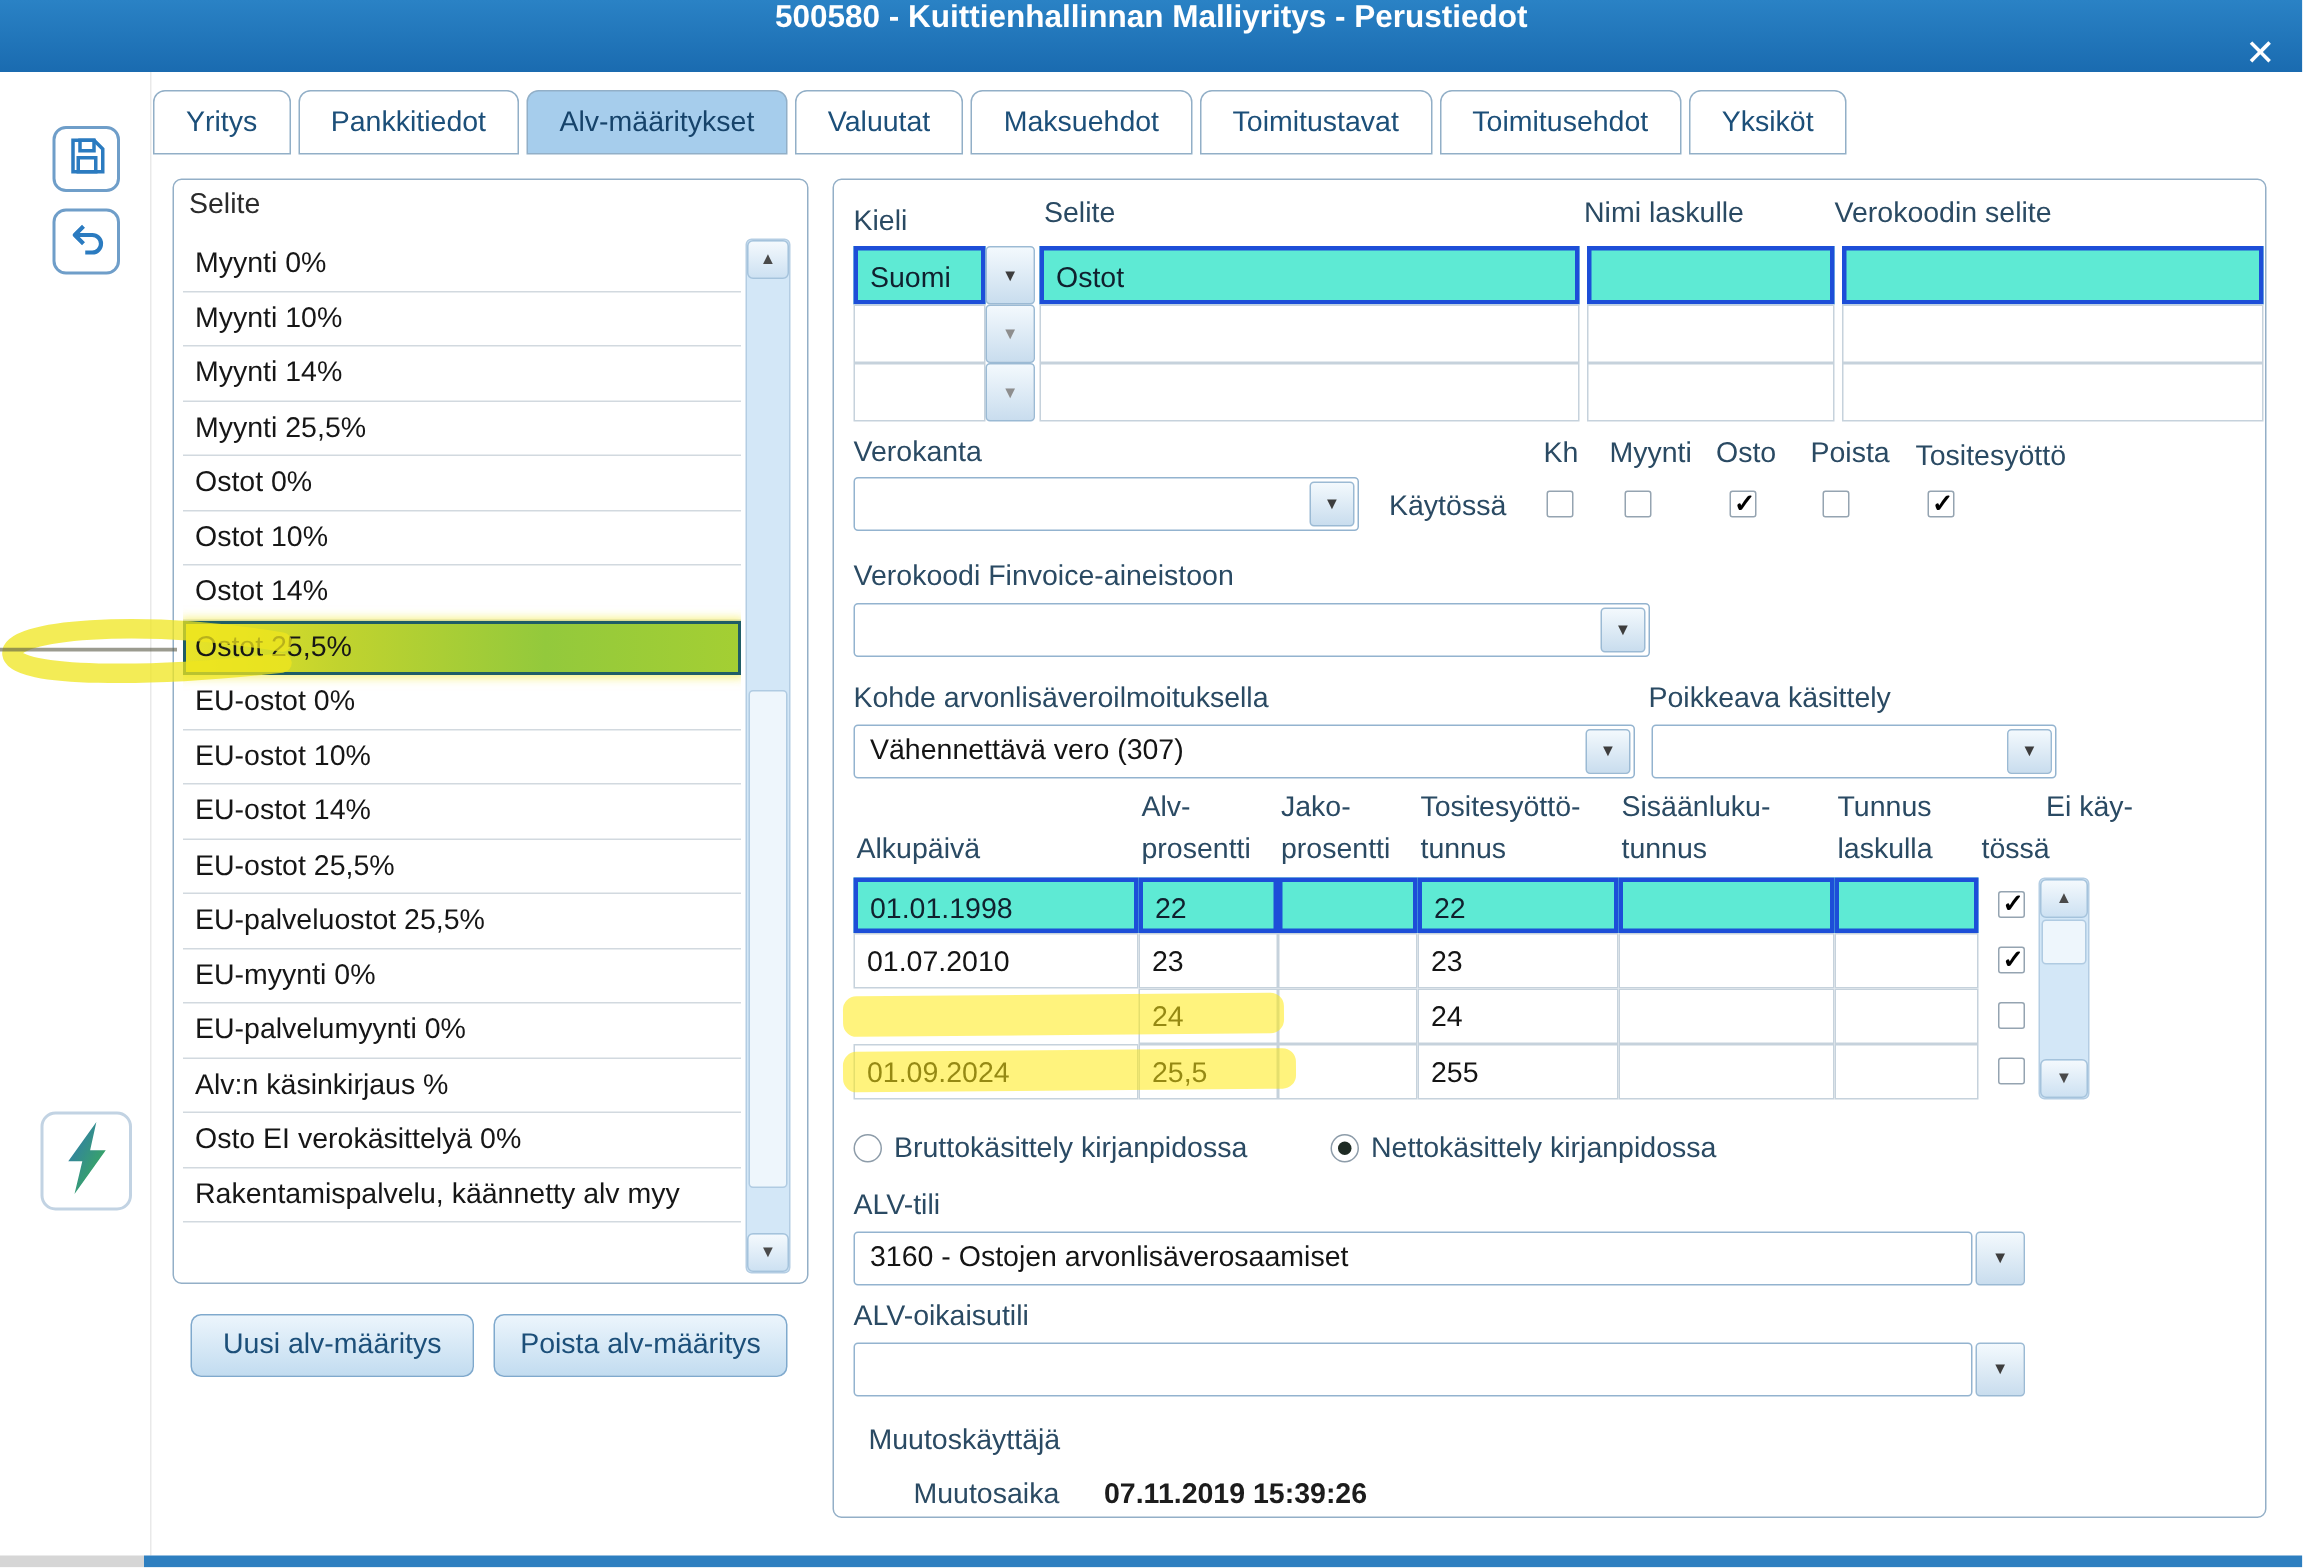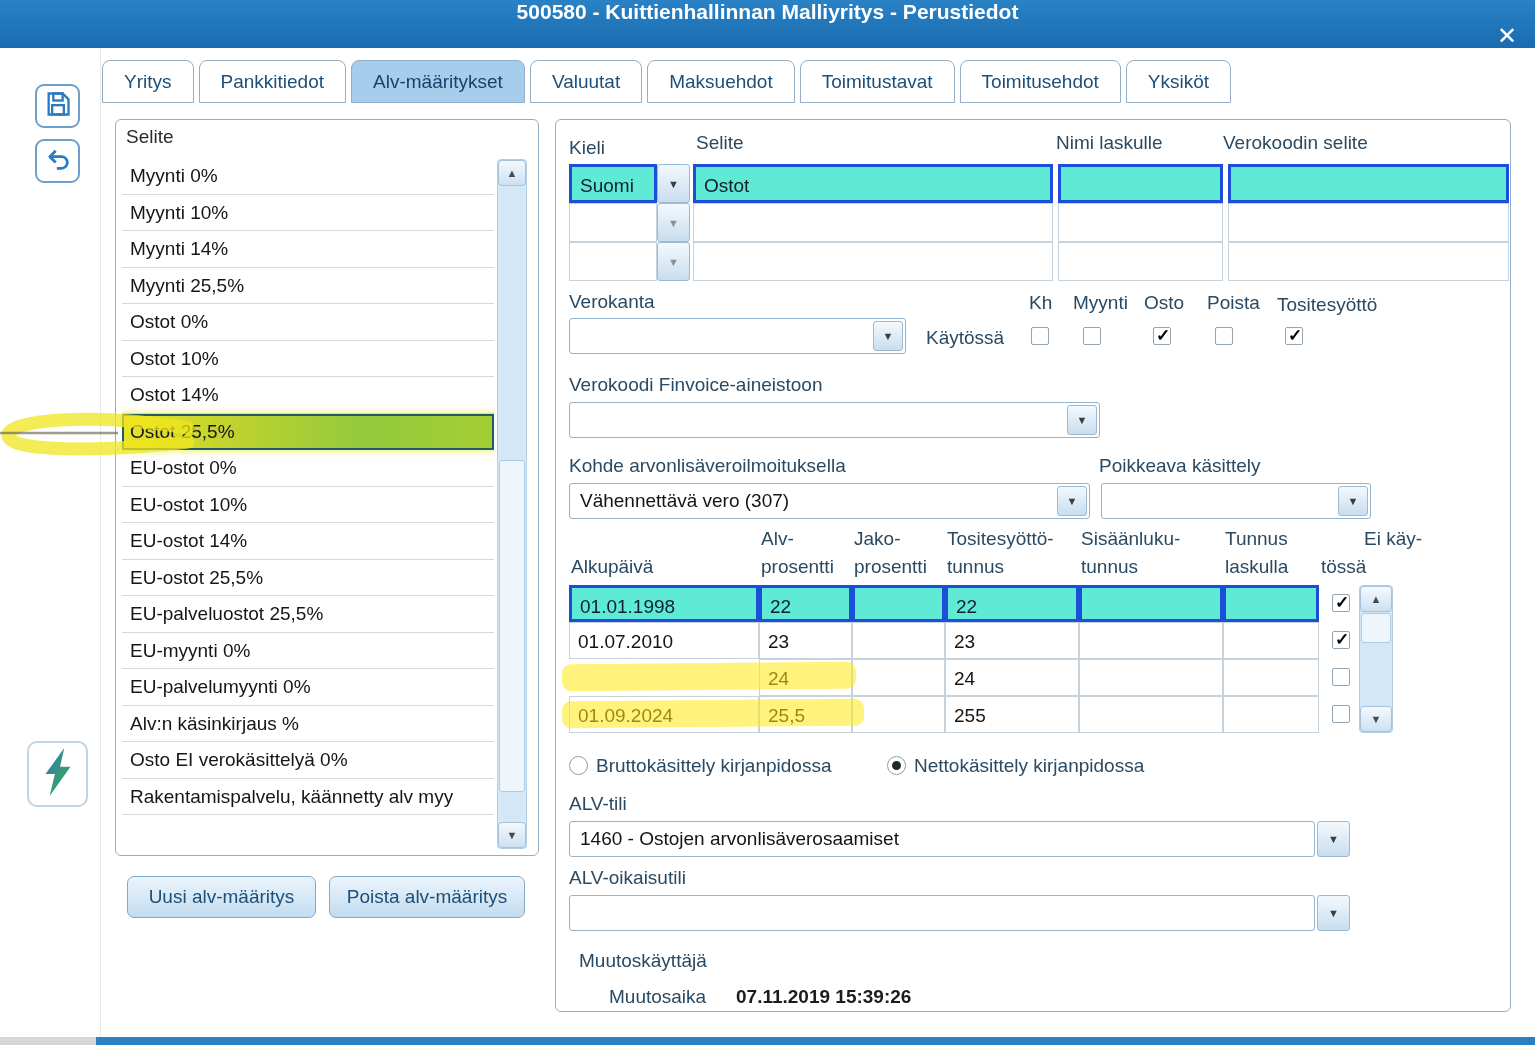--- a/index.html
+++ b/index.html
@@ -285,21 +285,21 @@
     <div class="hl" style="left:6px; top:543px; width:294px; height:27px;"></div>
     <div class="hl" style="left:6px; top:580px; width:302px; height:27px;"></div>
 
     <div class="radio" style="left:13px; top:636px;"></div>
     <div class="lbl" style="left:40px; top:635px;">Bruttokäsittely kirjanpidossa</div>
     <div class="radio selected" style="left:331px; top:636px;"></div>
     <div class="lbl" style="left:358px; top:635px;">Nettokäsittely kirjanpidossa</div>
 
     <div class="lbl" style="left:13px; top:673px;">ALV-tili</div>
     <div class="combo" style="left:13px; top:701px; width:746px;">
-      <div class="val">1460 - Ostojen arvonlisäverosaamiset</div>
+      <div class="val">3160 - Ostojen arvonlisäverosaamiset</div>
     </div>
     <div class="arrbtn arr-cell" style="left:761px; top:701px; width:33px; height:36px;"></div>
 
     <div class="lbl" style="left:13px; top:747px;">ALV-oikaisutili</div>
     <div class="combo" style="left:13px; top:775px; width:746px;">
       <div class="val"></div>
     </div>
     <div class="arrbtn arr-cell" style="left:761px; top:775px; width:33px; height:36px;"></div>
 
     <div class="lbl" style="left:23px; top:830px;">Muutoskäyttäjä</div>

